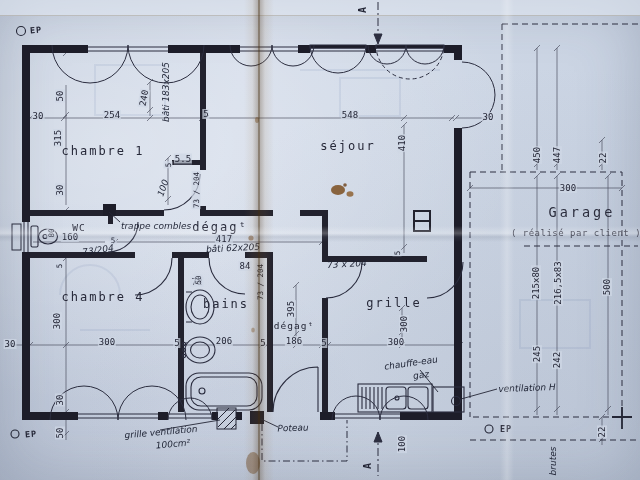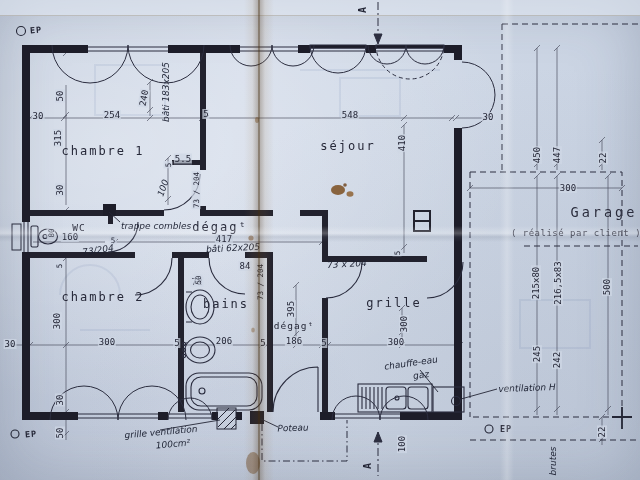--- a/index.html
+++ b/index.html
@@ -13,21 +13,21 @@
     box-shadow:inset 0 0 60px rgba(60,70,95,.25);}
   svg{position:absolute;left:0;top:0;}
   #labels{position:absolute;left:0;top:0;width:640px;height:480px;}
   .lbl{position:absolute;white-space:nowrap;color:#242636;line-height:1;}
   .dim{font:9px "DejaVu Sans Mono",monospace;background:rgba(206,215,228,.72);padding:0 1px;}
   .small{font-size:7.5px;}
   .u{border-bottom:1px solid #242636;margin-top:27px;}
   .room{font:12px "DejaVu Sans Mono",monospace;letter-spacing:2px;color:#272939;text-align:right;}
   .small-room{font-size:9.5px;letter-spacing:1px;}
   .hand{font:italic 9px "DejaVu Sans",sans-serif;color:#1d2233;font-weight:500;}
-  .garage-title{font:13.5px "DejaVu Sans Mono",monospace;letter-spacing:3px;color:#2b2d3d;margin-left:22px;}
+  .garage-title{font:13.5px "DejaVu Sans Mono",monospace;letter-spacing:3px;color:#2b2d3d;}
   .gsmall{font:9px "DejaVu Sans Mono",monospace;letter-spacing:.5px;color:#2b2d3d;}
   .sect{font:10px "DejaVu Sans Mono",monospace;font-weight:bold;}
   .ep{font:8.5px "DejaVu Sans Mono",monospace;font-weight:bold;letter-spacing:1px;}
   .crease-v{position:absolute;top:0;left:244px;width:30px;height:480px;pointer-events:none;
     background:linear-gradient(90deg,transparent,rgba(150,110,60,.10) 28%,rgba(86,58,26,.34) 50%,rgba(150,110,60,.12) 70%,transparent);}
   .crease-core{position:absolute;top:0;left:258px;width:2px;height:480px;background:rgba(70,45,15,.35);pointer-events:none;}
   .crease-h{position:absolute;left:0;top:226px;width:640px;height:16px;pointer-events:none;
     background:linear-gradient(180deg,transparent,rgba(255,255,255,.26) 45%,rgba(100,110,130,.16) 68%,transparent);}
   .crease-v2{position:absolute;top:0;left:500px;width:14px;height:480px;pointer-events:none;
     background:linear-gradient(90deg,transparent,rgba(255,255,255,.22),transparent);}
@@ -272,21 +272,21 @@
       <span class="lbl dim" style="left: 603px; top: 158px; transform: translate(-50%, -50%) rotate(-90deg);">22</span>
       <span class="lbl dim" style="left: 568px; top: 188px; transform: translate(-50%, -50%);">300</span>
       <span class="lbl dim" style="left: 607px; top: 287px; transform: translate(-50%, -50%) rotate(-90deg);">500</span>
       <span class="lbl dim" style="left: 536px; top: 283px; transform: translate(-50%, -50%) rotate(-90deg);">215x80</span>
       <span class="lbl dim" style="left: 558px; top: 283px; transform: translate(-50%, -50%) rotate(-90deg);">216,5x83</span>
       <span class="lbl dim" style="left: 537px; top: 354px; transform: translate(-50%, -50%) rotate(-90deg);">245</span>
       <span class="lbl dim" style="left: 557px; top: 360px; transform: translate(-50%, -50%) rotate(-90deg);">242</span>
       <span class="lbl dim" style="left: 602px; top: 432px; transform: translate(-50%, -50%) rotate(-90deg);">22</span>
       <span class="lbl room" style="left: 103px; top: 151px; transform: translate(-50%, -50%);">chambre 1</span>
       <span class="lbl room" style="left: 332px; top: 146px; transform: translate(-50%, -50%); margin-left: 16px;">séjour</span>
-      <span class="lbl room" style="left: 103px; top: 297px; transform: translate(-50%, -50%);">chambre 2</span>
+      <span class="lbl room" style="left: 103px; top: 297px; transform: translate(-50%, -50%);">chambre 4</span>
       <span class="lbl room" style="left: 226px; top: 304px; transform: translate(-50%, -50%);">bains</span>
       <span class="lbl room small-room" style="left: 294px; top: 325px; transform: translate(-50%, -50%);">dégagᵗ</span>
       <span class="lbl room" style="left: 394px; top: 303px; transform: translate(-50%, -50%);">grille</span>
       <span class="lbl room small-room" style="left: 79px; top: 227px; transform: translate(-50%, -50%);">WC</span>
       <span class="lbl room" style="left: 220px; top: 227px; transform: translate(-50%, -50%);">dégagᵗ</span>
       <span class="lbl garage-title" style="left: 582px; top: 212px; transform: translate(-50%, -50%);">Garage</span>
       <span class="lbl gsmall" style="left: 576px; top: 233px; transform: translate(-50%, -50%);">( réalisé  par client )</span>
       <span class="lbl ep" style="left: 36px; top: 30px; transform: translate(-50%, -50%) rotate(-5deg);">EP</span>
       <span class="lbl hand" style="left: 166px; top: 92px; transform: translate(-50%, -50%) rotate(-90deg);">bâti 183x205</span>
       <span class="lbl hand" style="left: 156px; top: 226px; transform: translate(-50%, -50%);">trappe combles</span>

